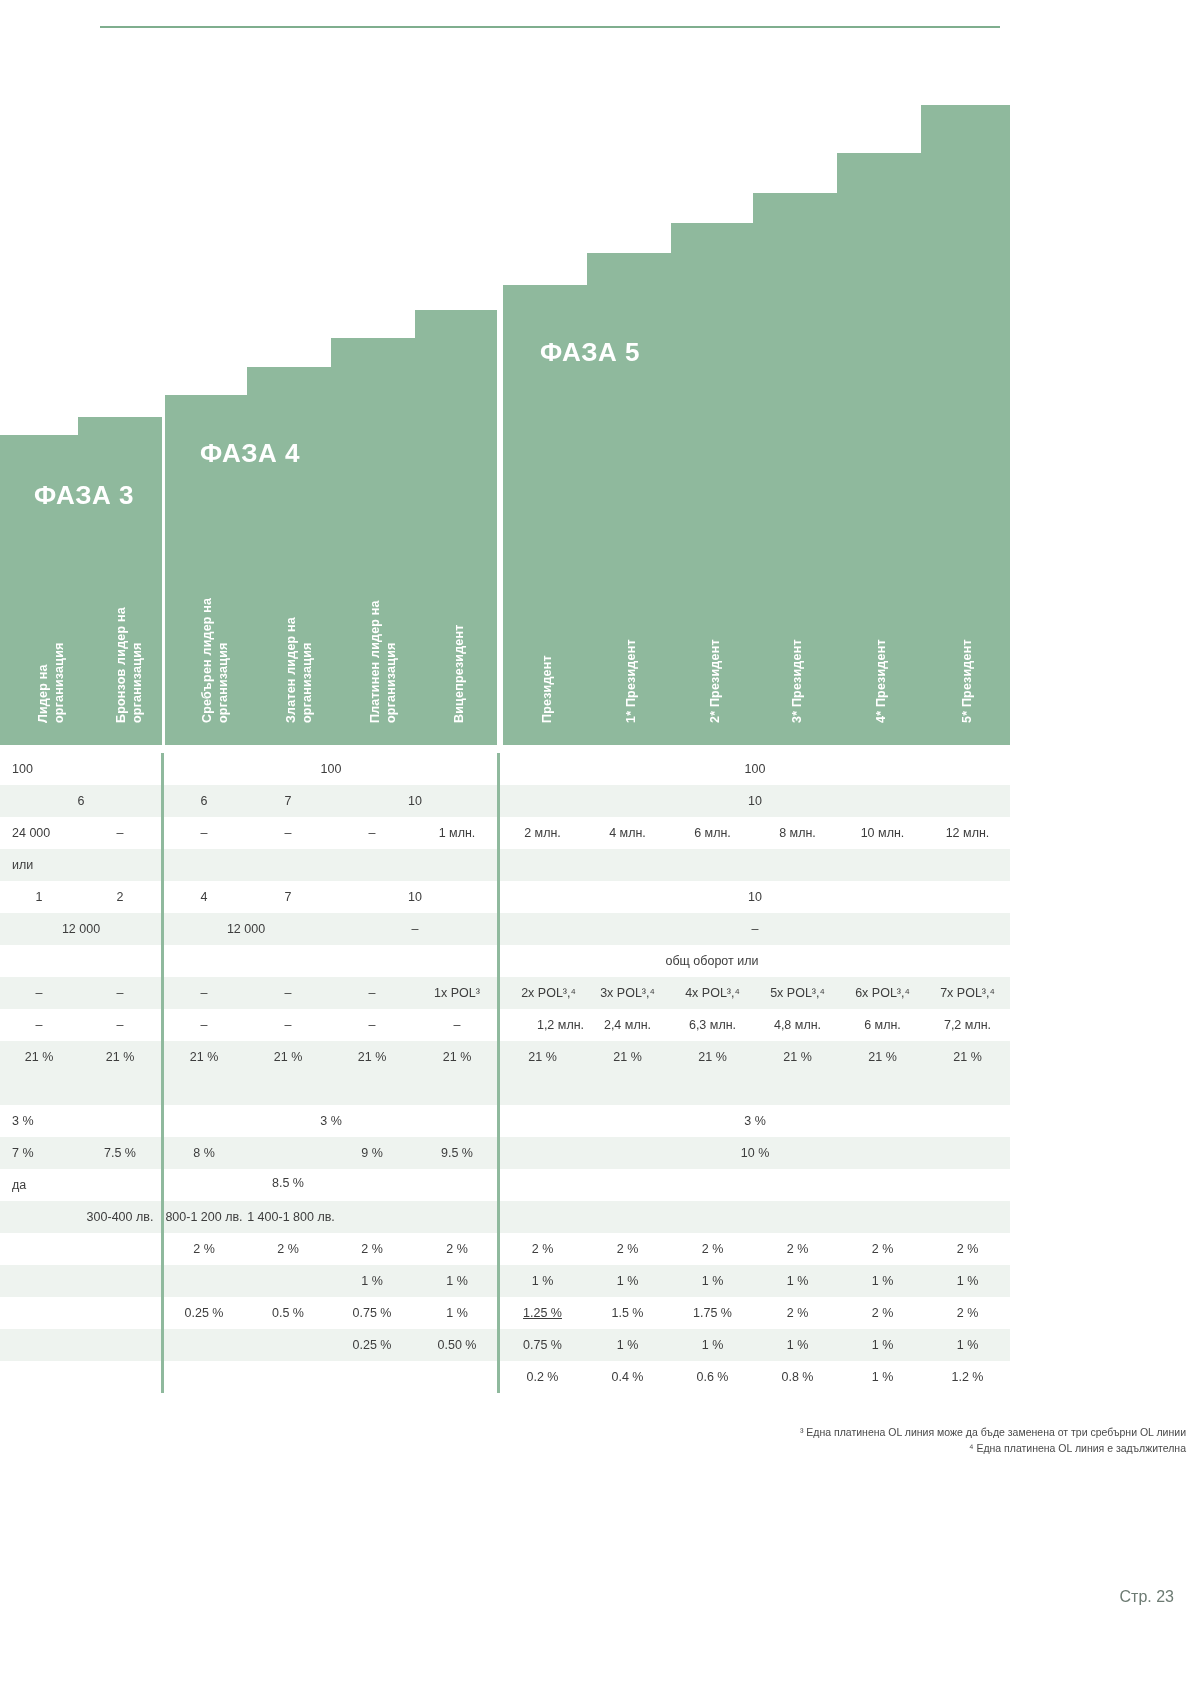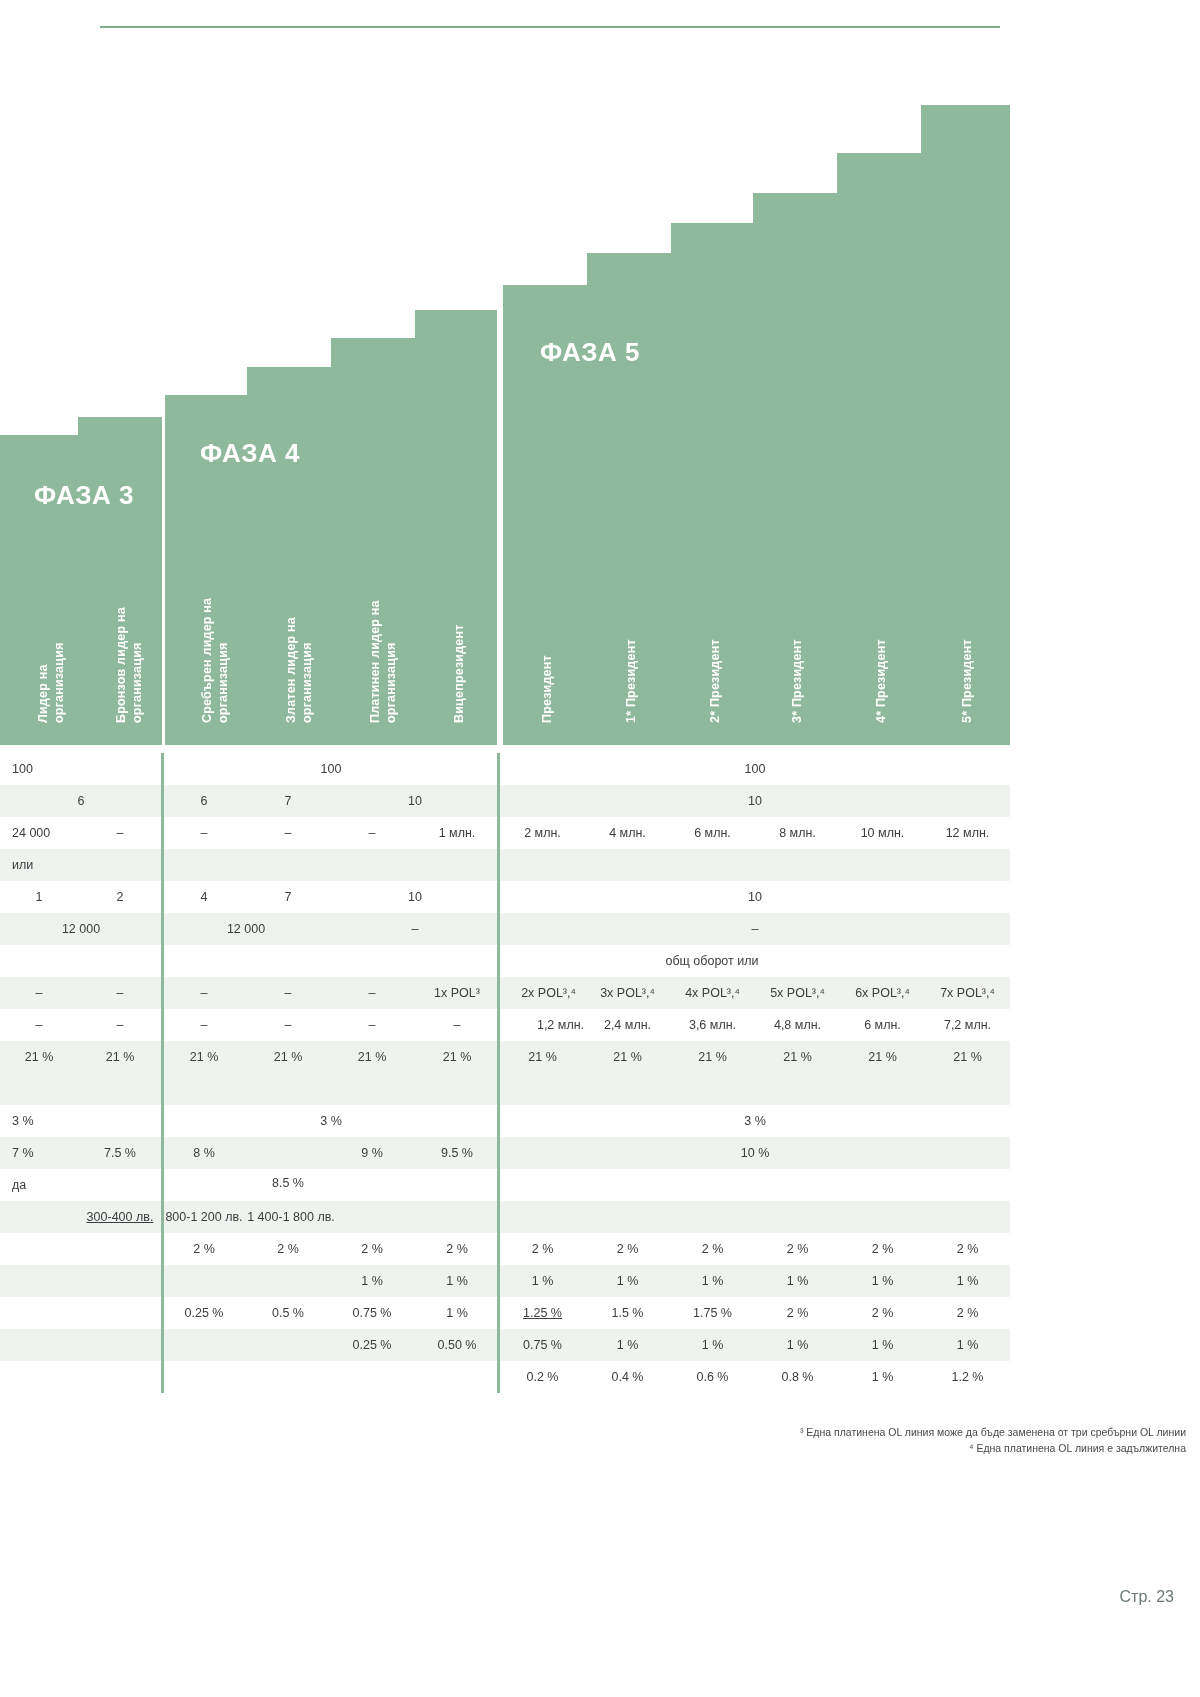--- a/index.html
+++ b/index.html
@@ -160,21 +160,21 @@
         </div>
         <div class="row">
           <div class="cell" style="left: 0px; width: 78px;">–</div>
           <div class="cell" style="left: 78px; width: 84px;">–</div>
           <div class="cell" style="left: 162px; width: 84px;">–</div>
           <div class="cell" style="left: 246px; width: 84px;">–</div>
           <div class="cell" style="left: 330px; width: 84px;">–</div>
           <div class="cell" style="left: 414px; width: 86px;">–</div>
           <div class="cell" style="left: 500px; width: 85px; padding-left: 36px;">1,2 млн.</div>
           <div class="cell" style="left: 585px; width: 85px;">2,4 млн.</div>
-          <div class="cell" style="left: 670px; width: 85px;">3,6 млн.</div>
+          <div class="cell" style="left: 670px; width: 85px;">6,3 млн.</div>
           <div class="cell" style="left: 755px; width: 85px;">4,8 млн.</div>
           <div class="cell" style="left: 840px; width: 85px;">6 млн.</div>
           <div class="cell" style="left: 925px; width: 85px;">7,2 млн.</div>
         </div>
         <div class="row alt">
           <div class="cell" style="left: 0px; width: 78px;">21 %</div>
           <div class="cell" style="left: 78px; width: 84px;">21 %</div>
           <div class="cell" style="left: 162px; width: 84px;">21 %</div>
           <div class="cell" style="left: 246px; width: 84px;">21 %</div>
           <div class="cell" style="left: 330px; width: 84px;">21 %</div>
@@ -198,21 +198,21 @@
           <div class="cell" style="left: 162px; width: 84px;">8 %</div>
           <div class="cell" style="left: 246px; width: 84px; margin-top: 30px;">8.5 %</div>
           <div class="cell" style="left: 330px; width: 84px;">9 %</div>
           <div class="cell" style="left: 414px; width: 86px;">9.5 %</div>
           <div class="cell" style="left: 500px; width: 510px;">10 %</div>
         </div>
         <div class="row">
           <div class="cell left" style="left: 0px; width: 78px;">да</div>
         </div>
         <div class="row alt">
-          <div class="cell" style="left: 78px; width: 84px; text-decoration: underline;">300-400 лв.</div>
+          <div class="cell" style="left: 78px; width: 84px;">300-400 лв.</div>
           <div class="cell" style="left: 162px; width: 84px;">800-1 200 лв.</div>
           <div class="cell" style="left: 246px; width: 90px;">1 400-1 800 лв.</div>
         </div>
         <div class="row">
           <div class="cell" style="left: 162px; width: 84px;">2 %</div>
           <div class="cell" style="left: 246px; width: 84px;">2 %</div>
           <div class="cell" style="left: 330px; width: 84px;">2 %</div>
           <div class="cell" style="left: 414px; width: 86px;">2 %</div>
           <div class="cell" style="left: 500px; width: 85px;">2 %</div>
           <div class="cell" style="left: 585px; width: 85px;">2 %</div>

